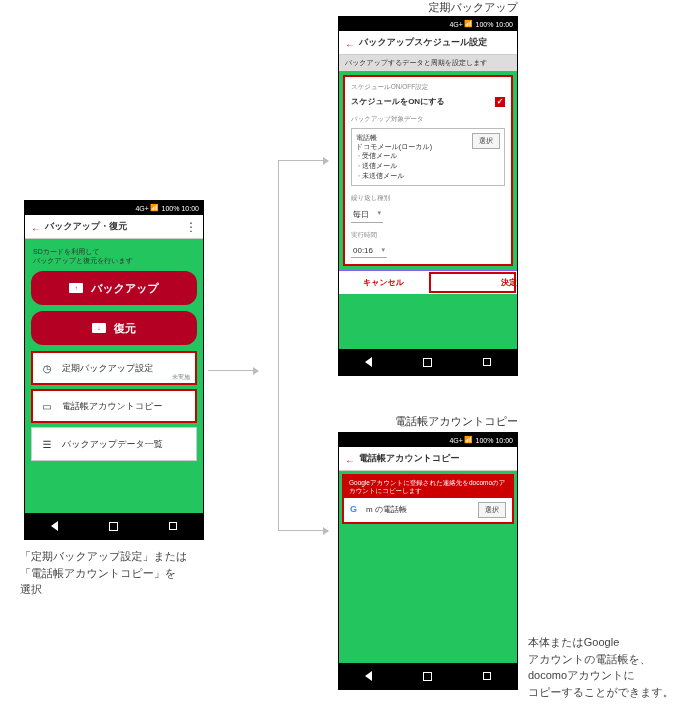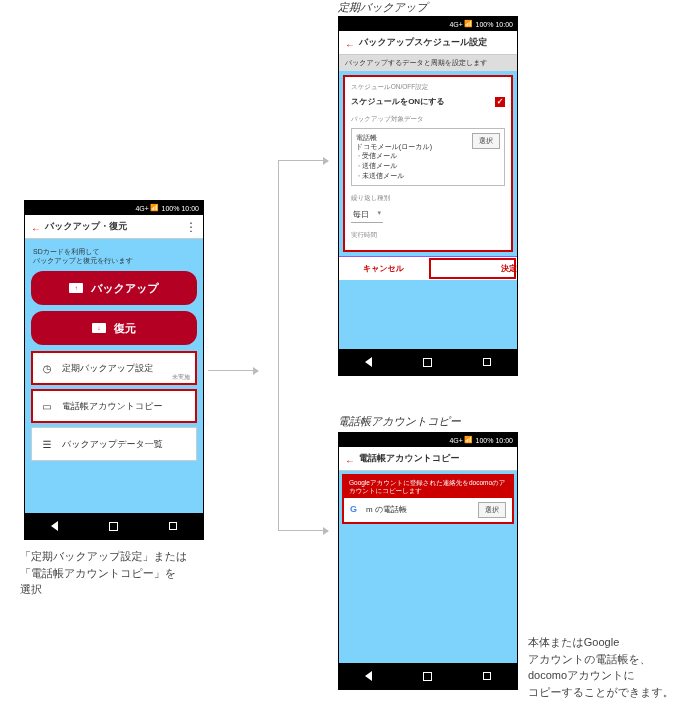--- a/index.html
+++ b/index.html
@@ -10,21 +10,21 @@
   .phone { position:absolute; width:180px; border:1px solid #000; background:#000; }
   .phone.main { top:200px; left:24px; height:340px; }
   .phone.two  { top:16px;  left:338px; height:360px; }
   .phone.three{ top:432px; left:338px; height:258px; }
 
   .statusbar { height:14px; background:#000; color:#fff; font-size:7px; display:flex; justify-content:flex-end; align-items:center; padding:0 4px; gap:2px;}
   .appbar { height:24px; background:#fff; display:flex; align-items:center; padding:0 6px; border-bottom:1px solid #ccc; }
   .appbar .title { font-size:9px; font-weight:bold; margin-left:4px; flex:1;}
   .back-arrow { width:10px; height:10px; color:#c00; font-size:10px; font-weight:bold;}
   .more { font-size:12px; }
-  .body { background:#7dd3fc; overflow:hidden; }
+  .body { background:#22c55e; overflow:hidden; }
   .phone.main .body  { height:274px; padding:6px; }
   .phone.two  .body  { height:294px; }
   .phone.three .body { height:192px; }
 
   .navbar { height:26px; background:#000; color:#fff; display:flex; justify-content:space-around; align-items:center; font-size:10px;}
   .navbar span{ display:inline-block;}
   .nb-tri{ width:0;height:0;border-top:5px solid transparent;border-bottom:5px solid transparent;border-right:7px solid #fff;}
   .nb-home{ width:9px;height:9px;border:1px solid #fff;}
   .nb-square{ width:8px;height:8px;border:1px solid #fff;}
 
@@ -60,21 +60,21 @@
   .grow .gicon{ width:12px;height:12px; font-size:9px; font-weight:bold;}
   .grow .gtxt{ font-size:8px; flex:1;}
   .accountbox{ margin:3px; border:2px solid #c00;}
   .emailrow{ background:#fff; padding:2px 6px; font-size:7.5px; color:#555;}
 
   
   .caption{ position:absolute; font-size:11px; line-height:1.5; color:#444;}
   .arrow{ position:absolute; height:1px; background:#bbb;}
   .arrow::after{ content:""; position:absolute; right:-1px; top:-3px; width:0;height:0;border-top:4px solid transparent;border-bottom:4px solid transparent;border-left:6px solid #bbb;}
   .vline{ position:absolute; width:1px; background:#bbb;}
-  .sec-title{ position:absolute; font-size:11px; color:#333; text-align:left; width:180px;font-style:italic;}
+  .sec-title{ position:absolute; font-size:11px; color:#333; text-align:right; width:180px;}
 </style>
 </head>
 <body>
 
 <div class="canvas">
 
   <div class="arrow" style="top:370px;left:208px;width:50px;"></div>
   <div class="vline" style="left:278px;top:160px;height:370px;"></div>
   <div class="arrow" style="top:160px;left:278px;width:50px;"></div>
   <div class="arrow" style="top:530px;left:278px;width:50px;"></div>
@@ -159,20 +159,23 @@
             <li class="dot">送信メール</li>
             <li class="dot">未送信メール</li>
           </ul>
           <div class="selbtn">選択</div>
         </div>
         <div class="formsec-label" style="margin-top:8px;">繰り返し種別</div>
         <div class="dropdown">
             <span class="dd">毎日</span>
           </div>
         <div class="formsec-label" style="margin-top:8px;">実行時間</div>
+        <div class="dropdown">
+            <span class="dd">00:16</span>
+          </div>
       </div>
       <div class="footbtns">
         <div>キャンセル</div>
         <div class="decide">決定</div>
       </div>
     </div>
     <div class="navbar">
       <span class="nb-tri"></span>
       <span class="nb-home"></span>
       <span class="nb-square"></span>

